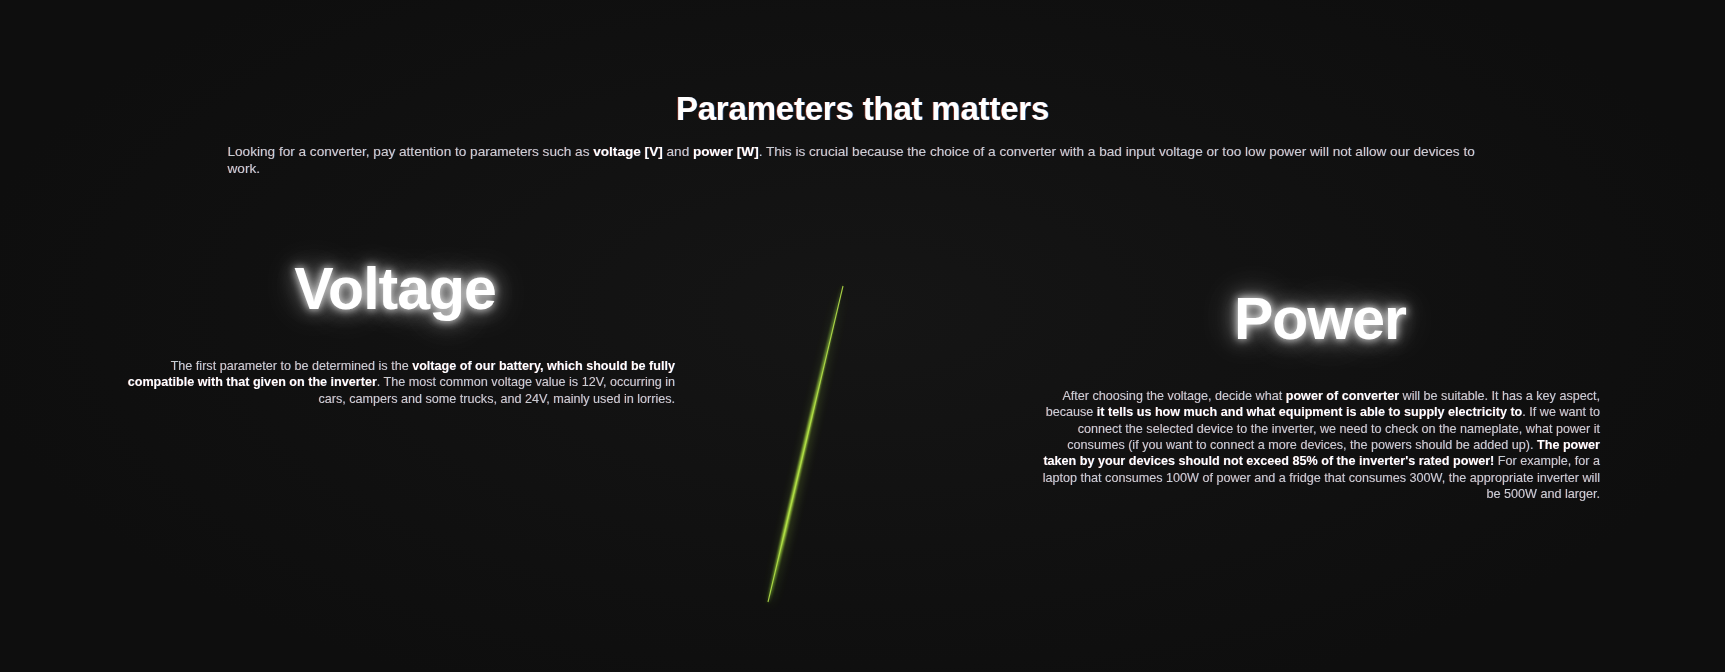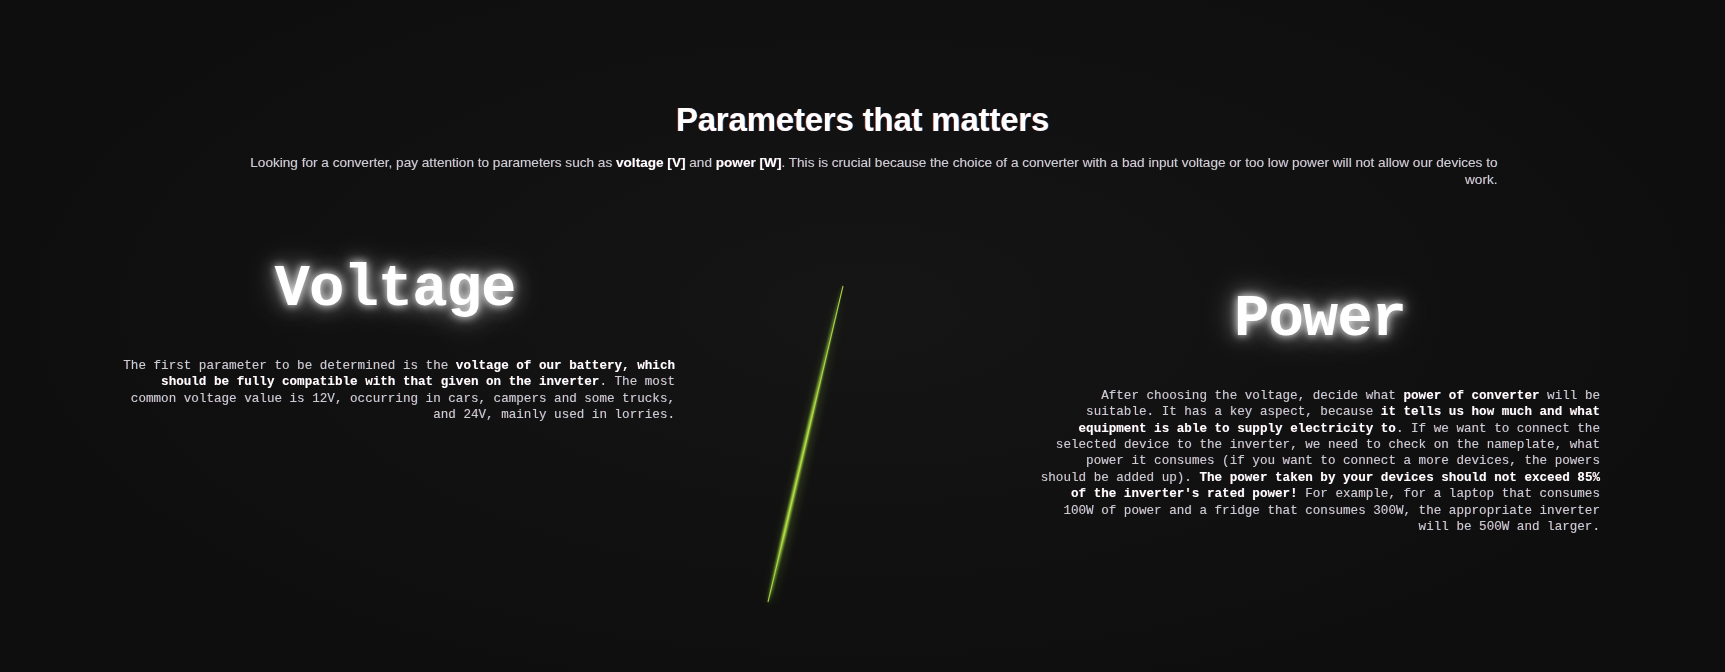--- a/index.html
+++ b/index.html
@@ -32,45 +32,44 @@
     width: 1725px;
     padding-top: 88px;
     text-align: center;
   }
 
   .page-title {
     font-size: 33px;
     font-weight: bold;
     letter-spacing: -0.2px;
     color: #ffffff;
-    margin: 12px;
+    margin: 1px;
     line-height: 1.2;
     text-shadow: -0.7px 0 rgba(255,90,60,0.55), 0.7px 0 rgba(80,160,255,0.55);
     text-align: center;
   }
 
   .intro {
     width: 1270px;
     margin: 14px auto 0 auto;
     font-size: 13.6px;
     line-height: 17px;
     color: #c9cdd2;
-    text-align: right;
+    text-align: left;
     text-shadow: -0.5px 0 rgba(255,90,60,0.35), 0.5px 0 rgba(80,160,255,0.35);
   }
   .intro b { color: #ffffff; font-weight: bold; }
 
   
   .columns {
     position: absolute;
     top: 258px;
     left: 0;
     width: 1382px;
     height: 414px;
-    font-family: Liberation Mono, monospace;
   }
 
   .col {
     position: absolute;
     top: 0;
     width: 620px;
     text-align: center;
   }
   .col-left  { left: 85px; }
   .col-right { left: 1010px; margin-top: 30px; }

